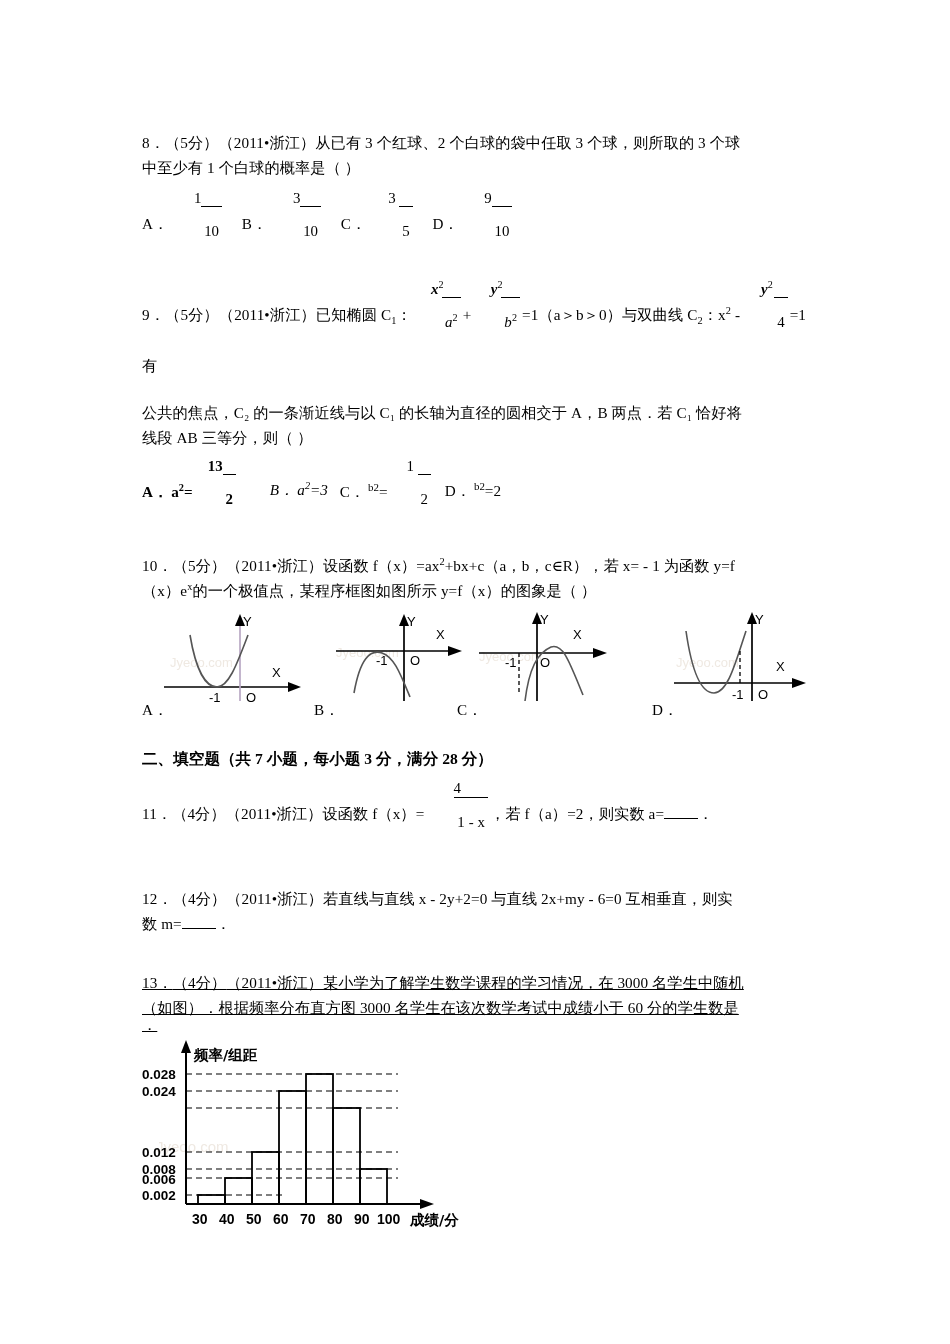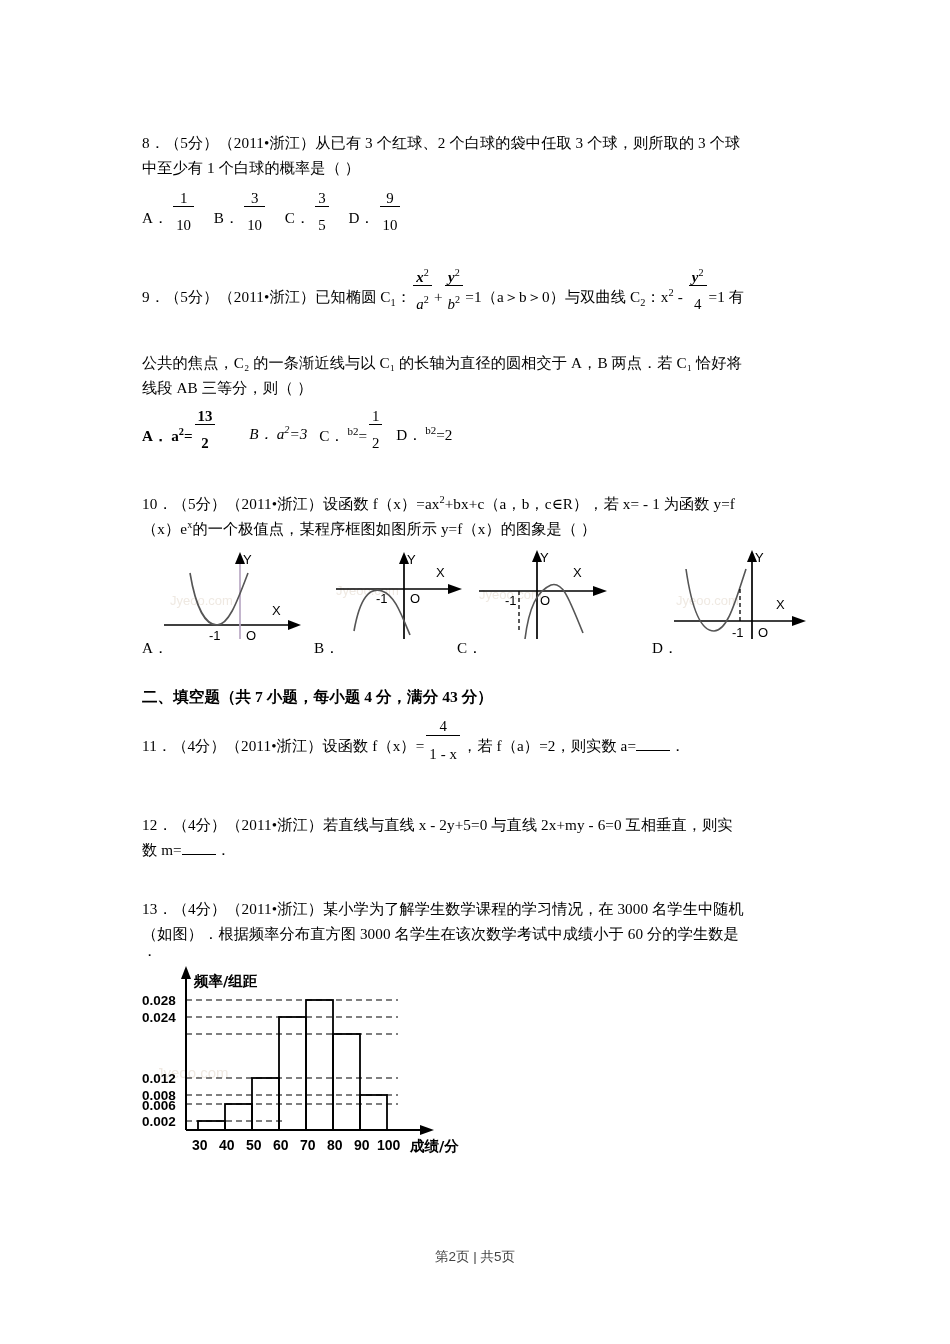--- a/index.html
+++ b/index.html
@@ -41,21 +41,21 @@
   
   .frac {
     display: inline-block;
     vertical-align: -0.48em;
     text-align: center;
     line-height: 1.08;
     margin: 0 2px;
     font-size: 0.98em;
   }
   .frac .num { display: block; padding: 0 3px; }
-  .frac .den { display: block; border-top: 1.3px solid #000; padding: 10px 3px; }
+  .frac .den { display: block; border-top: 1.3px solid #000; padding: 16px 3px; margin-left: 28px; }
 
   .opts { margin-top: 10px; font-size: 15.2px; }
   .opt { display: inline-block; margin-right: 14px; vertical-align: middle; }
   .optlabel { margin-right: 3px; }
 
   .section-head {
     font-weight: bold;
     font-size: 15.6px;
     margin-top: 8px;
     margin-bottom: 10px;
@@ -138,21 +138,21 @@
         <span class="opt"><span class="optlabel">B．</span><span class="frac"><span class="num">3</span><span class="den">10</span></span></span>
         <span class="opt"><span class="optlabel">C．</span><span class="frac"><span class="num">3</span><span class="den">5</span></span></span>
         <span class="opt"><span class="optlabel">D．</span><span class="frac"><span class="num">9</span><span class="den">10</span></span></span>
       </div>
     </div>
 
     <div class="qblock" style="margin-top:26px;">
       <div class="qline" style="line-height:40px;">
         <span>9．</span><span>（5分）</span><span>（2011•浙江）</span><span>已知椭圆 C</span><sub>1</sub><span>：</span><span class="frac"><span class="num"><b><i>x</i></b><sup>2</sup></span><span class="den"><i>a</i><sup>2</sup></span></span>+<span class="frac"><span class="num"><b><i>y</i></b><sup>2</sup></span><span class="den"><i>b</i><sup>2</sup></span></span><span>=1（a＞b＞0）与双曲线 C</span><sub>2</sub><span>：x</span><sup>2</sup><span> - </span><span class="frac"><span class="num"><b><i>y</i></b><sup>2</sup></span><span class="den">4</span></span><span>=1 有</span>
       </div>
-      <div class="qline" style="margin-top:28px;">
+      <div class="qline" style="margin-top:14px;">
         <span>公共的焦点，C₂ 的一条渐近线与以 C₁ 的长轴为直径的圆相交于 A，B 两点．若 C₁ 恰好将</span>
       </div>
       <div class="qline">
         <span>线段 AB 三等分，则（      ）</span>
       </div>
       <div class="opts" style="margin-top:8px;">
         <span class="opt" style="margin-right:28px;font-weight:bold;"><span class="optlabel">A．</span><span>a</span><sup>2</sup><span>=</span><span class="frac"><span class="num">13</span><span class="den">2</span></span></span>
         <span class="opt" style="margin-right:8px;font-style:italic;"><span class="optlabel">B．</span><span>a<sup>2</sup>=3</span></span>
         <span class="opt" style="margin-right:8px;"><span class="optlabel">C．</span><span style="font-size:0.72em;vertical-align:super;">b2</span><span>=</span><span class="frac"><span class="num">1</span><span class="den">2</span></span></span>
         <span class="opt"><span class="optlabel">D．</span><span style="font-size:0.72em;vertical-align:super;">b2</span><span>=2</span></span>
@@ -230,38 +230,38 @@
             <line x1="70" y1="74" x2="70" y2="40" stroke="#000" stroke-width="1.3" stroke-dasharray="4,3"></line>
             <text class="axis-text" x="106" y="62">X</text>
             <text class="axis-text" x="85" y="15" fill="#7a5c8a">Y</text>
             <text class="axis-text" x="62" y="90">-1</text>
             <text class="axis-text" x="88" y="90" fill="#6b5a3a">O</text>
           </svg>
         </div>
       </div>
     </div>
 
-    <div class="section-head" style="margin-top:28px;">二、填空题（共 7 小题，每小题 4 分，满分 43 分）</div>
+    <div class="section-head" style="margin-top:28px;">二、填空题（共 7 小题，每小题 3 分，满分 28 分）</div>
 
     <div class="qblock" style="margin-top:8px;">
       <div class="qline" style="line-height:36px;">
         <span>11．</span><span>（4分）</span><span>（2011•浙江）</span><span>设函数 f（x）=</span><span class="frac"><span class="num">4</span><span class="den">1 - x</span></span><span>，若 f（a）=2，则实数 a=</span><span class="blank"></span><span>．</span>
       </div>
     </div>
 
     <div class="qblock" style="margin-top:40px;">
       <div class="qline">
-        <span>12．</span><span>（4分）</span><span>（2011•浙江）</span><span>若直线与直线 x - 2y+5=0 与直线 2x+my - 6=0 互相垂直，则实</span>
+        <span>12．</span><span>（4分）</span><span>（2011•浙江）</span><span>若直线与直线 x - 2y+2=0 与直线 2x+my - 6=0 互相垂直，则实</span>
       </div>
       <div class="qline">
         <span>数 m=</span><span class="blank"></span><span>．</span>
       </div>
     </div>
 
-    <div class="qblock" style="margin-top:34px;">
+    <div class="qblock" style="margin-top:34px;text-decoration:underline;">
       <div class="qline">
         <span>13．</span><span>（4分）</span><span>（2011•浙江）</span><span>某小学为了解学生数学课程的学习情况，在 3000 名学生中随机</span>
       </div>
       <div class="qline">（如图）．根据频率分布直方图 3000 名学生在该次数学考试中成绩小于 60 分的学生数是</div>
       <div class="qline dot-mark">．</div>
 
       <div class="hist-wrap">
         <svg width="340" height="205" viewBox="0 0 340 205">
           <text class="wm" x="14" y="118" style="font-size:15px">Jyeoo.com</text>
 
@@ -306,14 +306,13 @@
           <text class="axis-text" x="235" y="190" style="font-size:14px;font-weight:bold">100</text>
 
           <text class="cjk" x="268" y="191" style="font-size:14.5px;font-weight:bold" fill="#000">成绩/分</text>
         </svg>
       </div>
     </div>
 
 
   </div>
 
-  <div class="footer">第2页 | 共5页</div>
 </div>
 
 </body></html>

